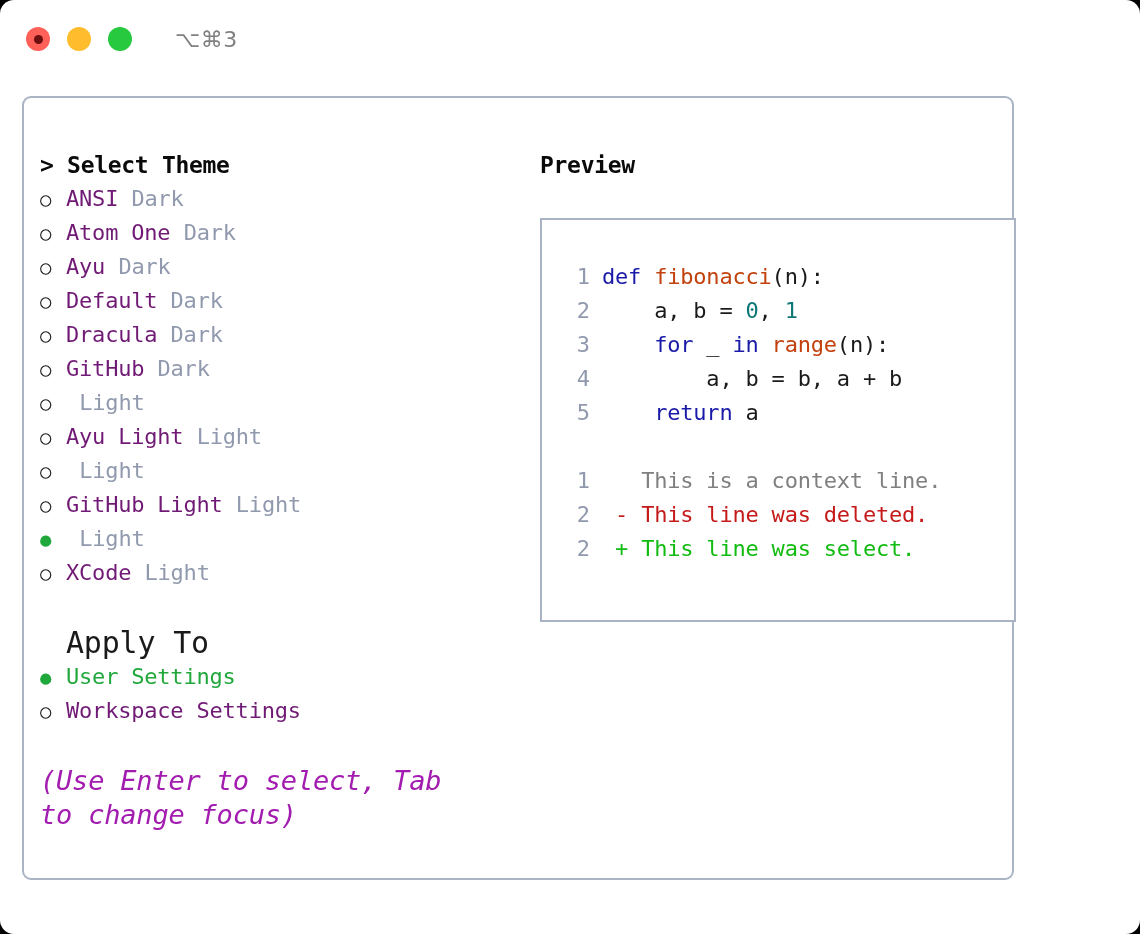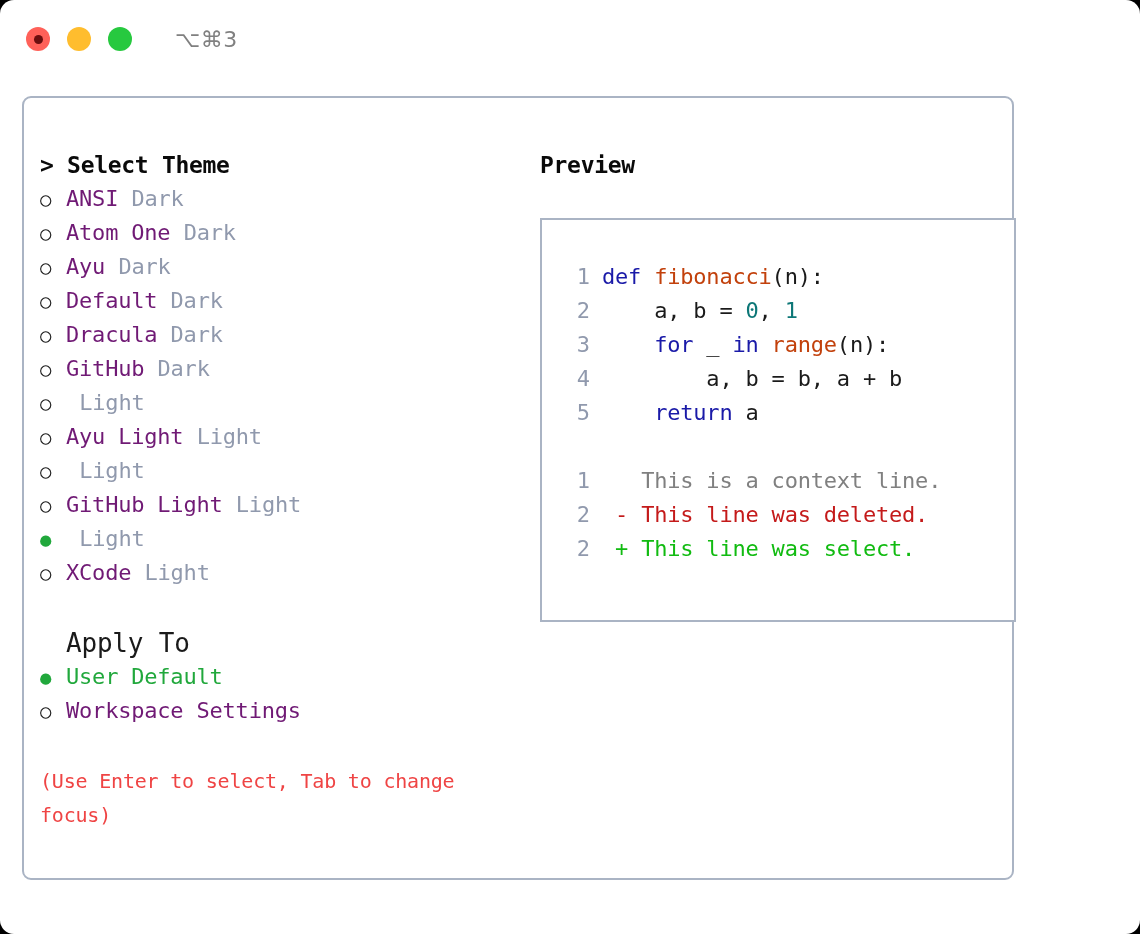--- a/index.html
+++ b/index.html
@@ -124,35 +124,36 @@
     color: #21a83c;
   }
   .opt-badge {
     color: #9099ad;
     letter-spacing: -0.2px;
   }
 
   .section-gap { height: 36px; }
 
   .subheader {
-    font-size: 26px;
+    font-size: 30px;
     color: #1a1a1a;
     line-height: 34px;
     padding-left: 26px;
     white-space: pre;
     letter-spacing: -0.2px;
   }
 
   .hint {
     margin-top: 36px;
-    font-size: 20px;
-    line-height: 34px;
-    color: #ef4444;
+    font-size: 27px;
+    line-height: 34px;
+    color: #a21caf;
     width: 420px;
     letter-spacing: -0.2px;
+    font-style: italic;
   }
 
   
   .right-col {
     flex: 1 1 auto;
     padding-left: 30px;
   }
   .preview-box {
     margin-top: 36px;
     width: 476px;
@@ -223,21 +224,21 @@
             <div class="opt-row"><span class="bullet">○</span><span class="opt-label">GitHub Light</span><span> </span><span class="opt-badge">Light</span></div>
             <div class="opt-row"><span class="bullet sel">●</span><span> </span><span class="opt-badge">Light</span></div>
             <div class="opt-row"><span class="bullet">○</span><span class="opt-label">XCode</span><span> </span><span class="opt-badge">Light</span></div>
           </div>
 
         <div class="section-gap"></div>
 
         <div class="subheader">Apply To</div>
 
         <div id="apply-options">
-            <div class="opt-row"><span class="bullet sel">●</span><span class="opt-label green">User Default</span></div>
+            <div class="opt-row"><span class="bullet sel">●</span><span class="opt-label green">User Settings</span></div>
             <div class="opt-row"><span class="bullet">○</span><span class="opt-label">Workspace Settings</span></div>
           </div>
 
         <div class="hint">(Use Enter to select, Tab to change focus)</div>
       </div>
 
       <div class="right-col">
         <div class="col-title">Preview</div>
 
         <div class="preview-box">

